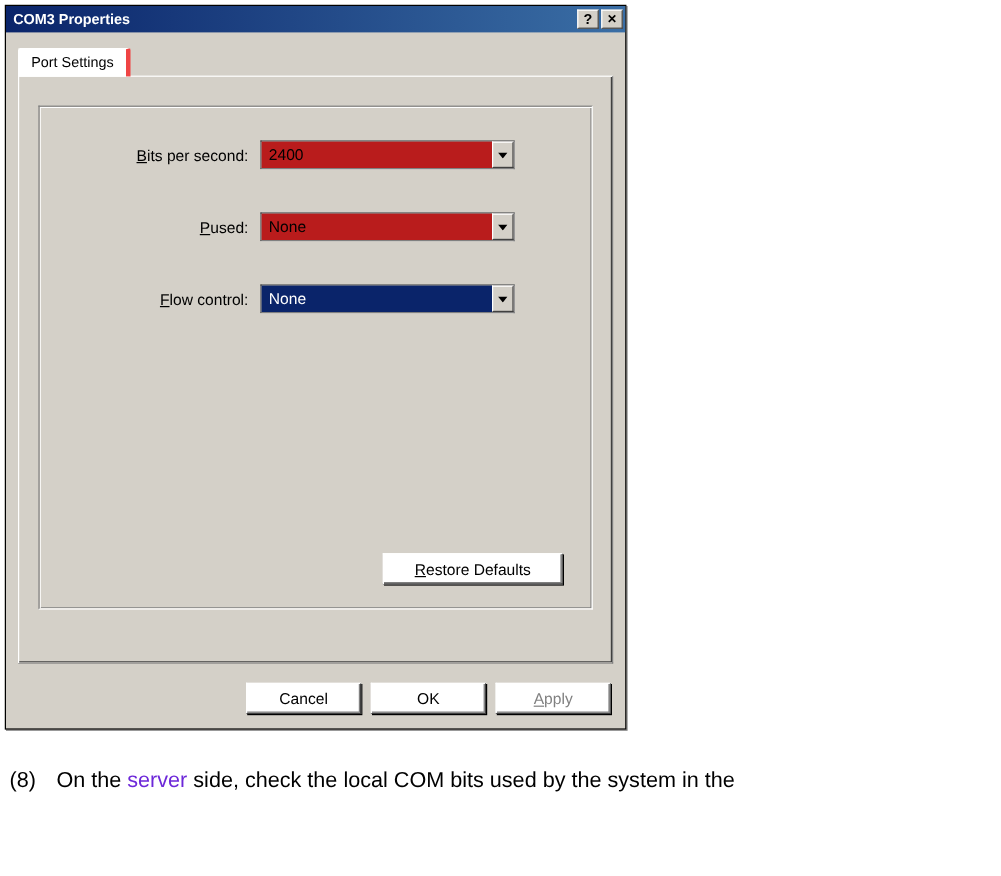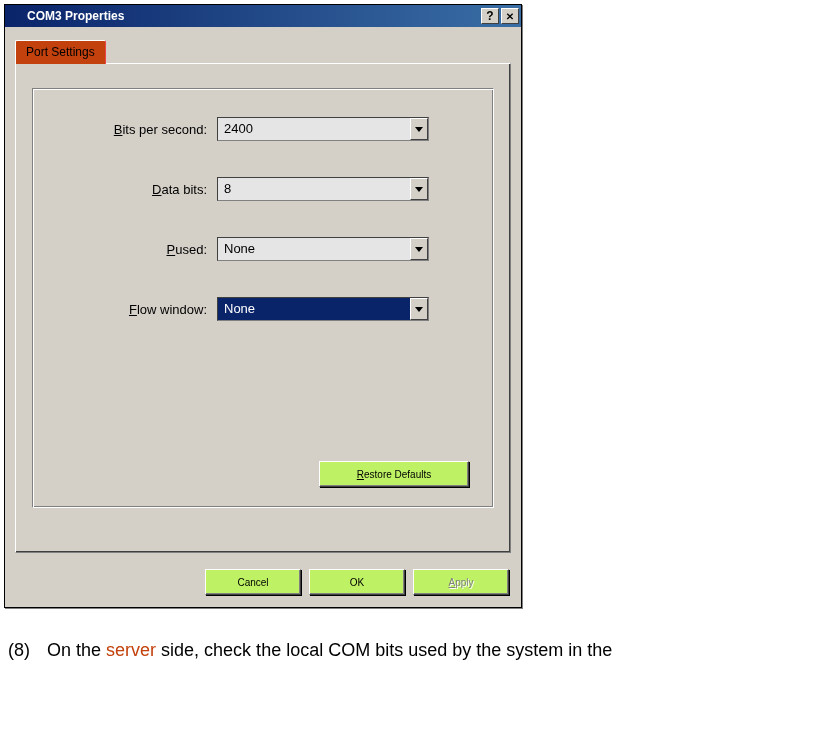--- a/index.html
+++ b/index.html
@@ -16,21 +16,21 @@
     background: #d4d0c8;
     margin: 4px 0 0 4px;
     box-shadow: 1px 1px 0 #808080;
   }
   .titlebar {
     height: 22px;
     background: linear-gradient(to right, #0a246a, #3a6ea5);
     color: #fff;
     display: flex;
     align-items: center;
-    padding: 0 2px 0 22px;
+    padding: 0 2px 0 6px;
     font-weight: bold;
     font-size: 12px;
   }
   .titlebar-text { flex: 1; }
   .titlebar-btns { display: flex; gap: 0; }
   .titlebar-btn {
     width: 18px;
     height: 16px;
     background: #d4d0c8;
     border: 1px solid #fff;
@@ -49,23 +49,23 @@
   }
   .dialog-body {
     padding: 12px 10px 10px 10px;
   }
   .tab-strip {
     display: flex;
     position: relative;
     z-index: 2;
   }
   .tab {
-    background: #c2410c;
-    border: 1px solid #fff;
-    border-right: 1px solid #ef4444;
+    background: #ffffff;
+    border: 1px solid #fff;
+    border-right: 4px solid #ef4444;
     border-bottom: none;
     padding: 4px 10px 5px 10px;
     font-size: 12px;
     position: relative;
     top: 1px;
     border-top-left-radius: 2px;
     border-top-right-radius: 2px;
   }
   .tab-panel {
     border: 1px solid #fff;
@@ -112,21 +112,21 @@
     box-shadow: inset 1px 1px 0 #000;
     box-sizing: border-box;
   }
   .combo-text {
     flex: 1;
     padding: 3px 6px;
     font-size: 13px;
     white-space: nowrap;
     overflow: hidden;
     color: #000;
-    background: #e5e5e5;
+    background: #b91c1c;
   }
   .combo.selected .combo-text {
     background: #0a246a;
     color: #fff;
   }
   .combo-btn {
     width: 18px;
     background: #d4d0c8;
     border: 1px solid #fff;
     border-right-color: #404040;
@@ -138,26 +138,26 @@
   }
   .combo-btn svg { display: block; }
   .restore-row {
     position: absolute;
     bottom: 20px;
     right: 24px;
   }
   .btn {
     min-width: 90px;
     height: 26px;
-    background: #bef264;
+    background: #ffffff;
     border: 1px solid #fff;
     border-right-color: #404040;
     border-bottom-color: #404040;
     box-shadow: 1px 1px 0 #000, inset -1px -1px 0 #808080;
-    font-size: 10px;
+    font-size: 13px;
     padding: 0 14px;
     cursor: default;
     font-family: inherit;
   }
   .btn.disabled {
     color: #808080;
     text-shadow: 1px 1px 0 #fff;
   }
   .dialog-buttons {
     display: flex;
@@ -172,21 +172,21 @@
     font-family: Arial, sans-serif;
     font-size: 18px;
     line-height: 1.6;
     padding: 28px 8px 0 8px;
     color: #000;
   }
   .instruction-num {
     display: inline-block;
     width: 34px;
   }
-  .instruction .red { color: #c2410c; }
+  .instruction .red { color: #6d28d9; }
   .instruction-line2 {
     padding-left: 44px;
   }
 </style>
 </head>
 <body>
 
 <div class="dialog">
 
   <div class="titlebar">
@@ -215,47 +215,36 @@
           <div class="combo">
             <div class="combo-text">2400</div>
             <div class="combo-btn">
                 <svg width="8" height="5">
                   <polygon points="0,0 8,0 4,5" fill="#000"></polygon>
                 </svg>
               </div>
           </div>
         </div>
 
-        <div class="field-row">
-          <div class="field-label"><span class="mnemonic">D</span><span>ata bits:</span></div>
-          <div class="combo">
-            <div class="combo-text">8</div>
-            <div class="combo-btn">
-                <svg width="8" height="5">
-                  <polygon points="0,0 8,0 4,5" fill="#000"></polygon>
-                </svg>
-              </div>
-          </div>
-        </div>
 
         <div class="field-row">
           <div class="field-label"><span class="mnemonic">P</span><span>used:</span></div>
           <div class="combo">
             <div class="combo-text">None</div>
             <div class="combo-btn">
                 <svg width="8" height="5">
                   <polygon points="0,0 8,0 4,5" fill="#000"></polygon>
                 </svg>
               </div>
           </div>
         </div>
 
 
         <div class="field-row">
-          <div class="field-label"><span class="mnemonic">F</span><span>low window:</span></div>
+          <div class="field-label"><span class="mnemonic">F</span><span>low control:</span></div>
           <div class="combo selected">
             <div class="combo-text">None</div>
             <div class="combo-btn">
                 <svg width="8" height="5">
                   <polygon points="0,0 8,0 4,5" fill="#000"></polygon>
                 </svg>
               </div>
           </div>
         </div>
 

